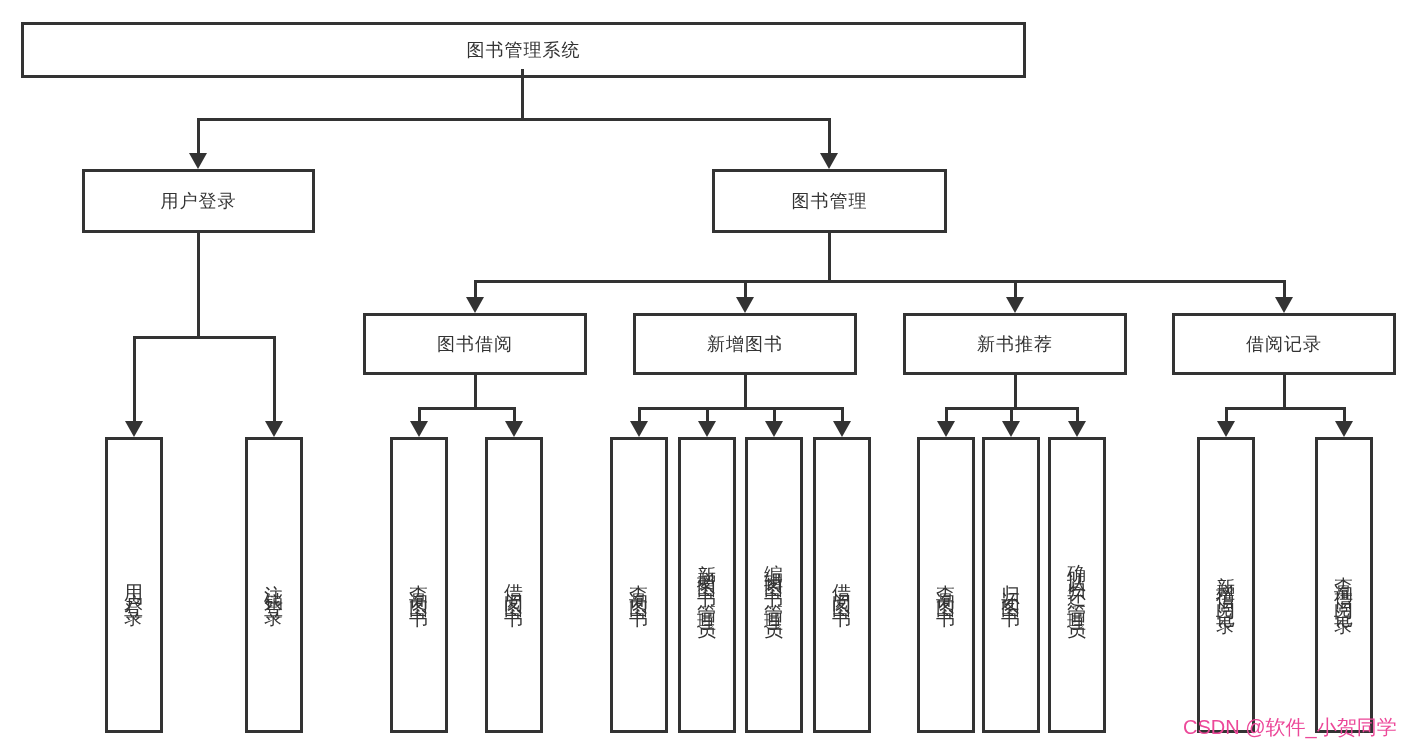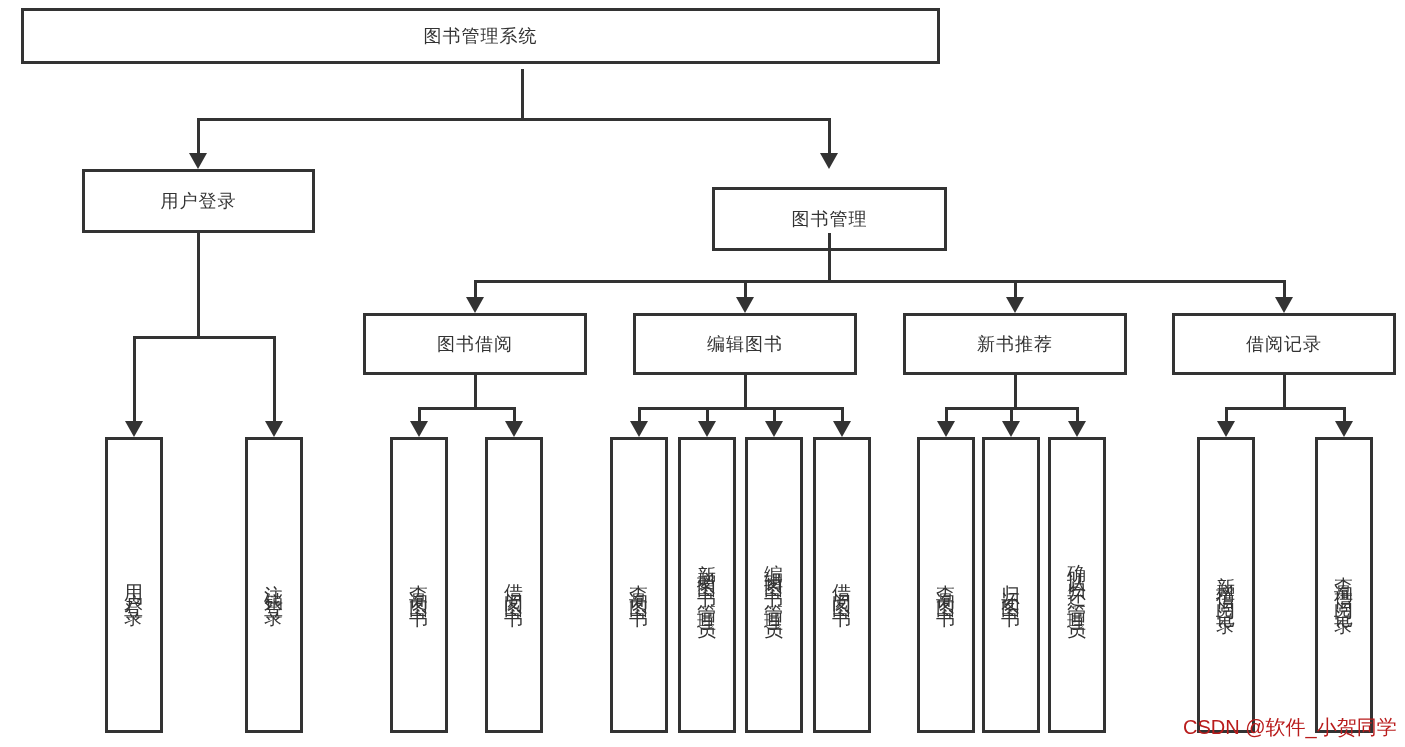--- a/index.html
+++ b/index.html
@@ -45,45 +45,45 @@
     width:0;height:0;
     border-left:9px solid transparent;
     border-right:9px solid transparent;
     border-top:16px solid #333333;
   }
   .watermark{
     position:absolute;
     left:1183px;
     top:714px;
     font-size:20px;
-    color:#b91c1c;
+    color:#ec4899;
     z-index:5;
     white-space:nowrap;
   }
 </style>
 </head>
 <body>
 
 <div id="canvas">
 
-  <div class="box h" style="left:21px;top:8px;width:919px;height:56px">
+  <div class="box h" style="left:21px;top:22px;width:1005px;height:56px">
     <span>图书管理系统</span>
   </div>
 
   <div class="line" style="left:521px;top:69px;width:3px;height:49px"></div>
   <div class="line" style="left:197px;top:118px;width:634px;height:3px"></div>
   <div class="line" style="left:197px;top:118px;width:3px;height:36px"></div>
   <div class="tri" style="left:189px;top:153px"></div>
   <div class="line" style="left:828px;top:118px;width:3px;height:36px"></div>
   <div class="tri" style="left:820px;top:153px"></div>
 
   <div class="box h" style="left:82px;top:169px;width:233px;height:64px">
     <span>用户登录</span>
   </div>
-  <div class="box h" style="left:712px;top:187px;width:235px;height:64px">
+  <div class="box h" style="left:712px;top:169px;width:235px;height:64px">
     <span>图书管理</span>
   </div>
 
   <div class="line" style="left:197px;top:233px;width:3px;height:103px"></div>
   <div class="line" style="left:134px;top:336px;width:142px;height:3px"></div>
   <div class="line" style="left:133px;top:336px;width:3px;height:86px"></div>
   <div class="tri" style="left:125px;top:421px"></div>
   <div class="line" style="left:273px;top:336px;width:3px;height:86px"></div>
   <div class="tri" style="left:265px;top:421px"></div>
 
@@ -95,21 +95,21 @@
   <div class="tri" style="left:736px;top:297px"></div>
   <div class="line" style="left:1014px;top:280px;width:3px;height:20px"></div>
   <div class="tri" style="left:1006px;top:297px"></div>
   <div class="line" style="left:1283px;top:280px;width:3px;height:20px"></div>
   <div class="tri" style="left:1275px;top:297px"></div>
 
   <div class="box h" style="left:363px;top:313px;width:224px;height:62px">
     <span>图书借阅</span>
   </div>
   <div class="box h" style="left:633px;top:313px;width:224px;height:62px">
-    <span>编辑图书</span>
+    <span>新增图书</span>
   </div>
   <div class="box h" style="left:903px;top:313px;width:224px;height:62px">
     <span>新书推荐</span>
   </div>
   <div class="box h" style="left:1172px;top:313px;width:224px;height:62px">
     <span>借阅记录</span>
   </div>
 
   <div class="line" style="left:474px;top:375px;width:3px;height:32px"></div>
   <div class="line" style="left:418px;top:407px;width:98px;height:3px"></div>

